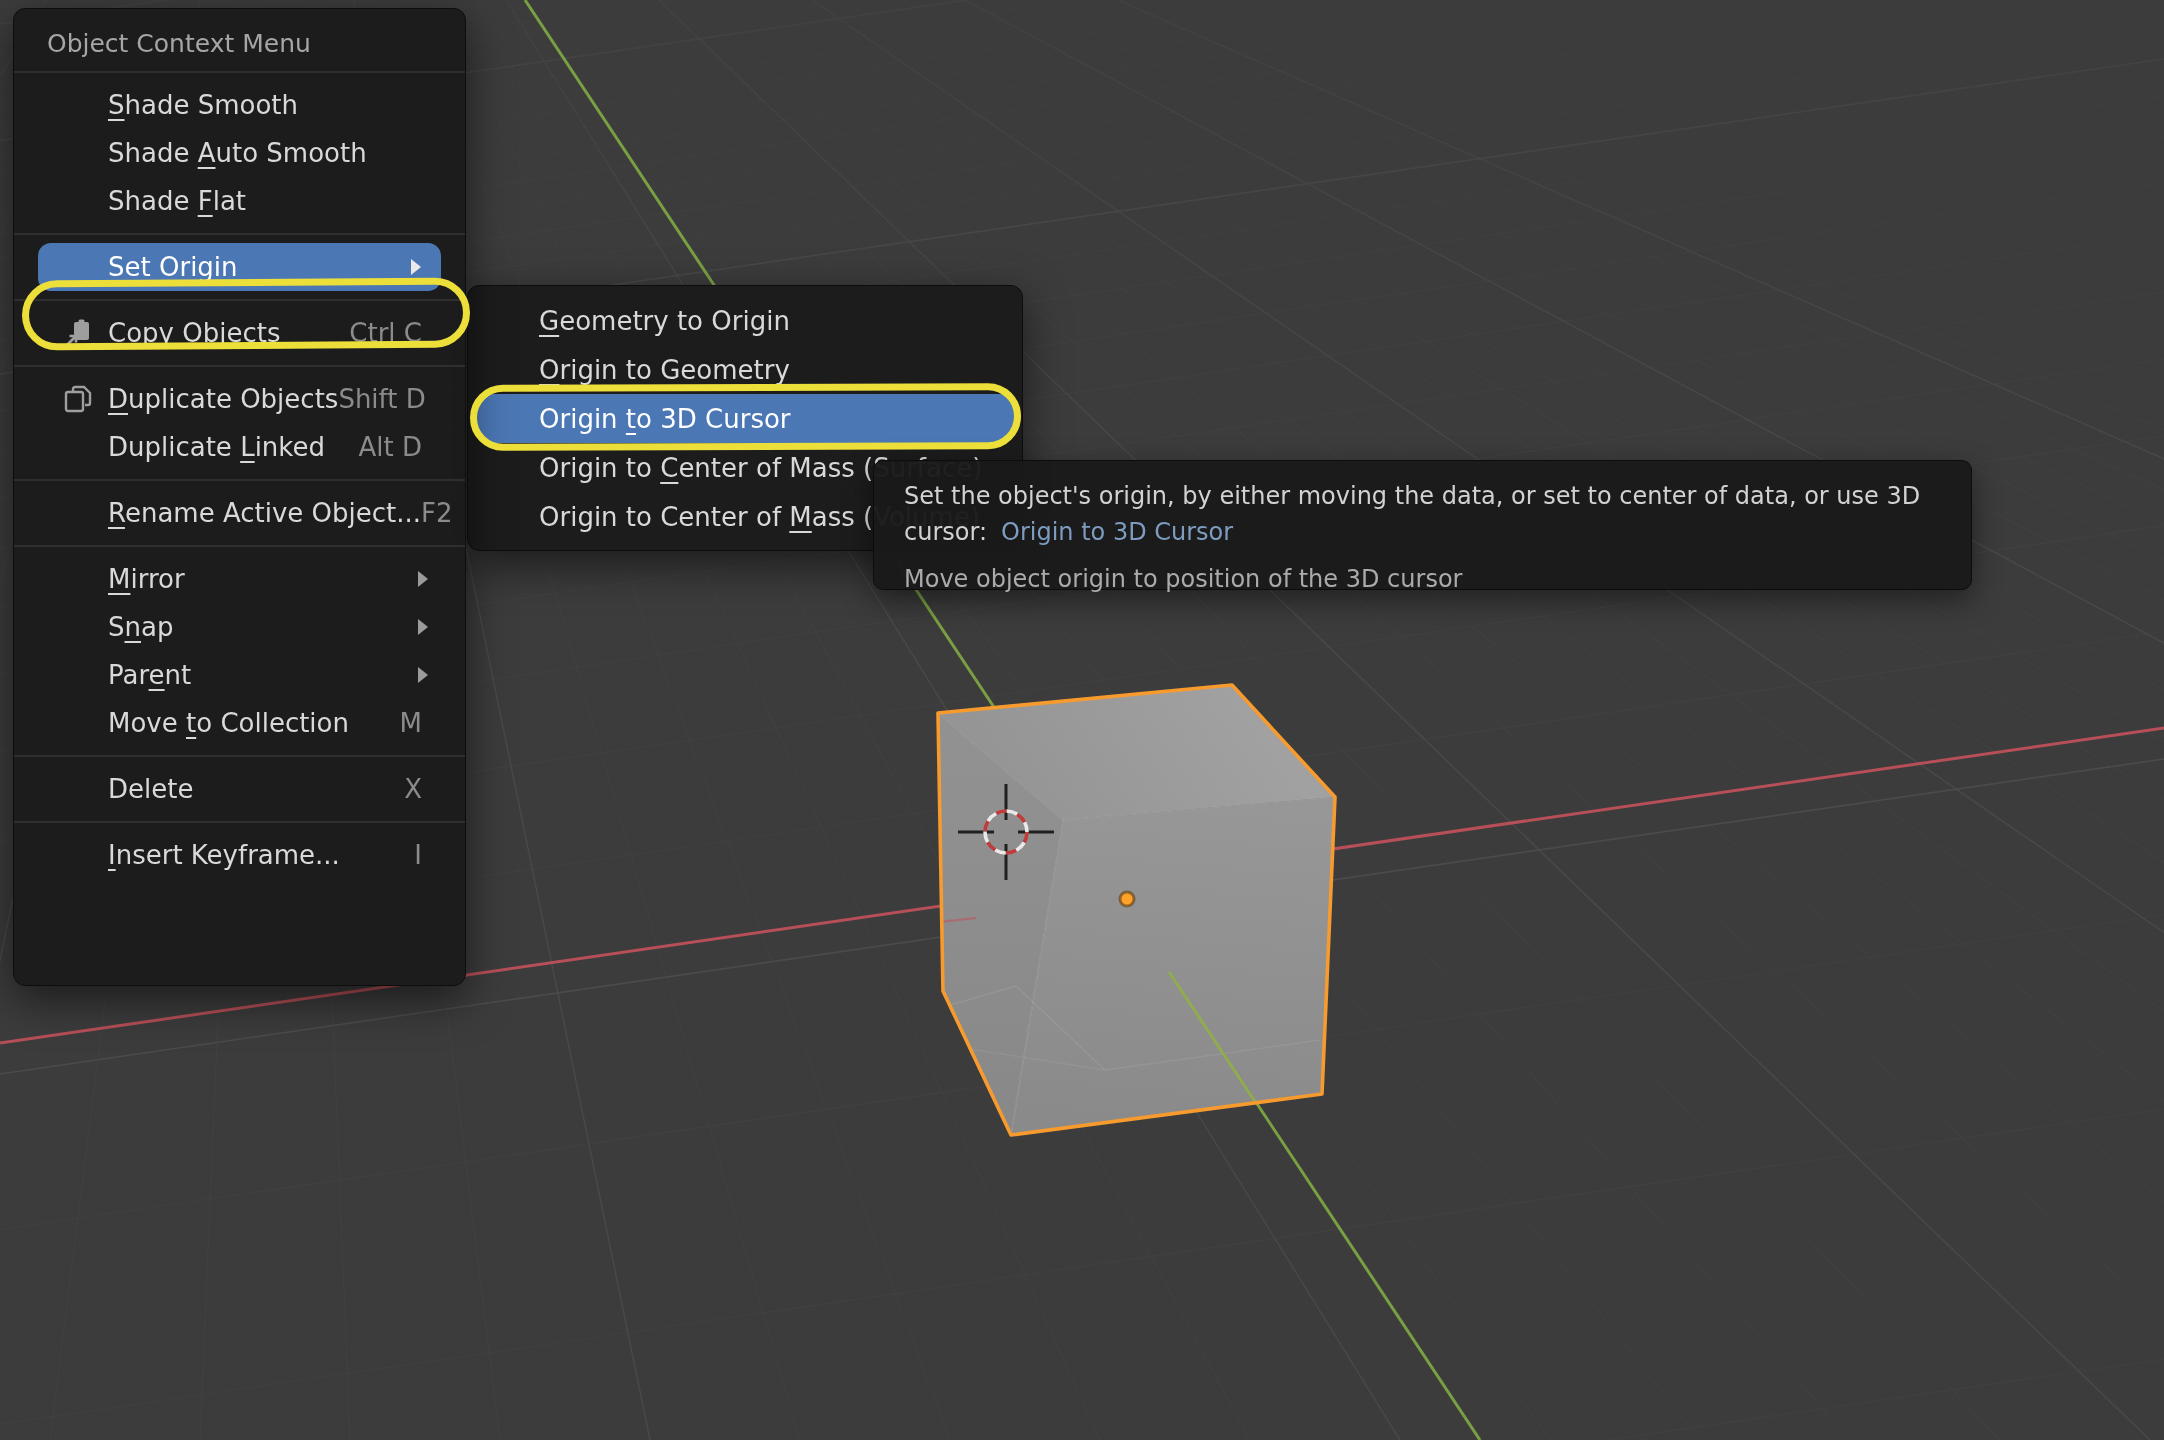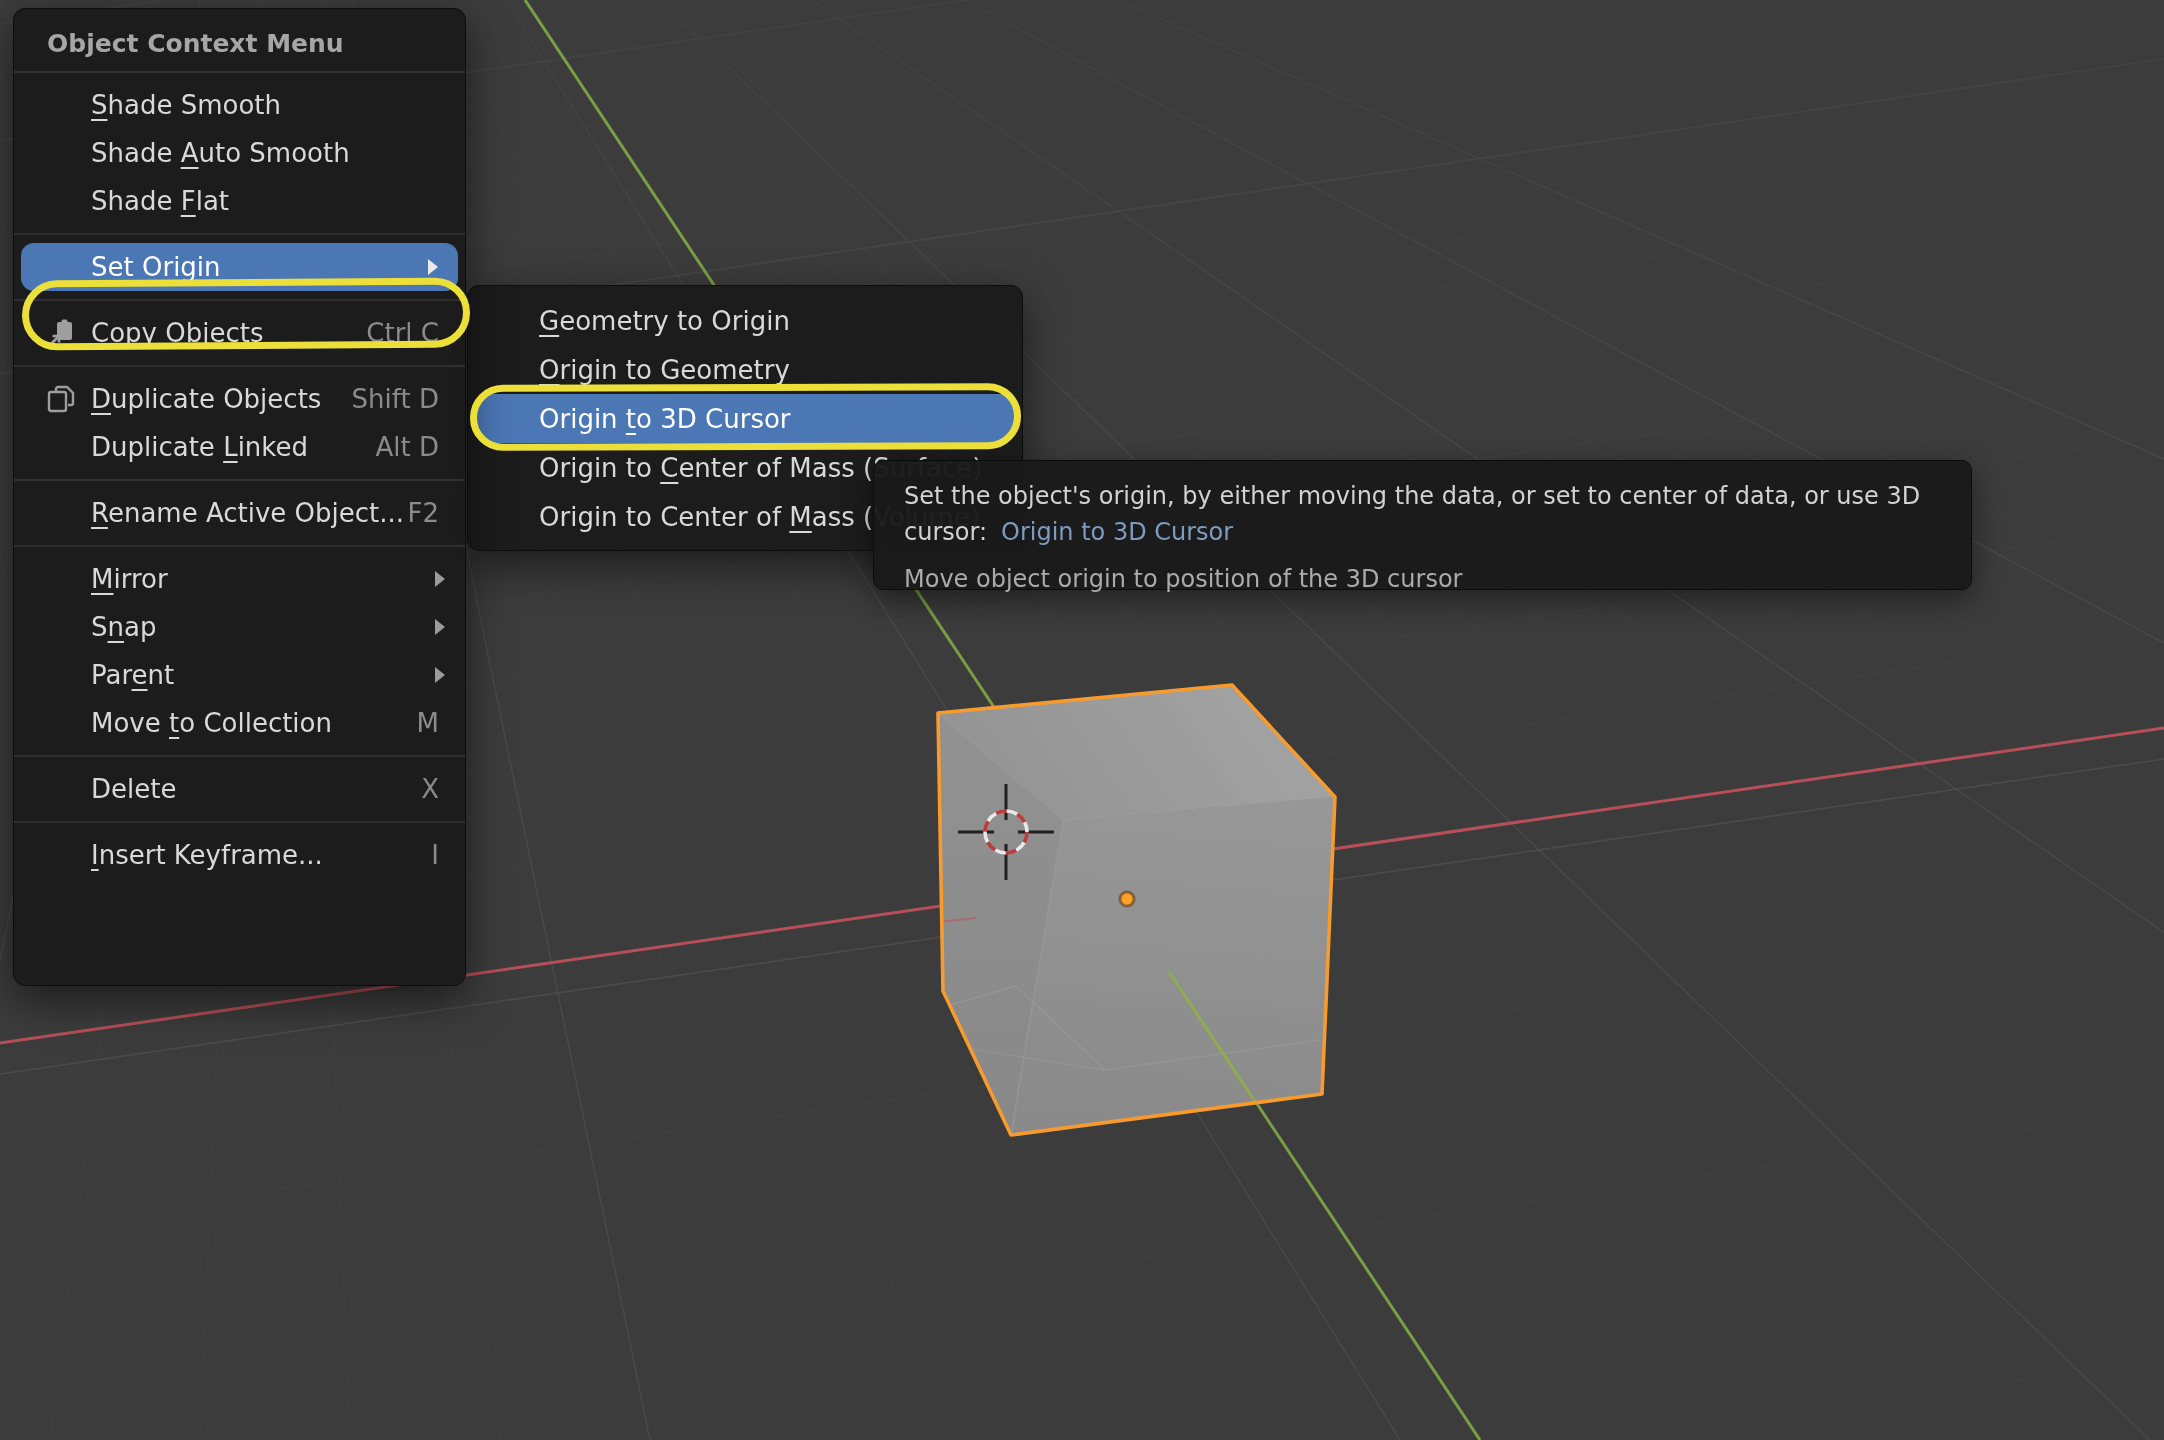--- a/index.html
+++ b/index.html
@@ -7,22 +7,22 @@
   #stage{position:relative;width:2164px;height:1440px;overflow:hidden;}
   #scene{position:absolute;left:0;top:0;z-index:1;display:block;}
 
   
   .panel{position:absolute;box-sizing:border-box;background:rgba(27,27,27,0.985);
     border:1px solid #0d0d0d;border-radius:12px;box-shadow:0 14px 44px rgba(0,0,0,0.55);
     padding:6px 0;}
   #context-menu{left:13px;top:8px;width:453px;height:978px;z-index:25;}
   #submenu{left:467px;top:285px;width:556px;height:266px;z-index:20;padding-top:10px;}
   .menu-header{height:56px;display:flex;align-items:center;padding-left:33px;
-    color:#a6a6a6;font-size:25px;border-bottom:2px solid #2f2f2f;font-weight:bold;}
-  .grp{padding:8px 0;border-bottom:2px solid #2f2f2f;}
+    color:#a6a6a6;font-size:25px;border-bottom:2px solid #2f2f2f;}
+  .grp{padding:8px 17px;border-bottom:2px solid #2f2f2f;}
   .grp:last-child{border-bottom:none;}
   .mi{position:relative;height:48px;display:flex;align-items:center;color:#d9d9d9;
     font-size:26px;padding-right:16px;}
   #submenu .mi{height:49px;}
   .mi .lbl{margin-left:77px;white-space:nowrap;}
   #submenu .mi .lbl{margin-left:71px;}
   .mi.hl{background:#4b77b5;border-radius:13px;margin:0 7px;color:#ffffff;}
   .mi.hl .lbl{margin-left:70px;}
   #submenu .mi.hl .lbl{margin-left:64px;}
   .u{text-decoration:underline;text-underline-offset:5px;text-decoration-thickness:2px;}

